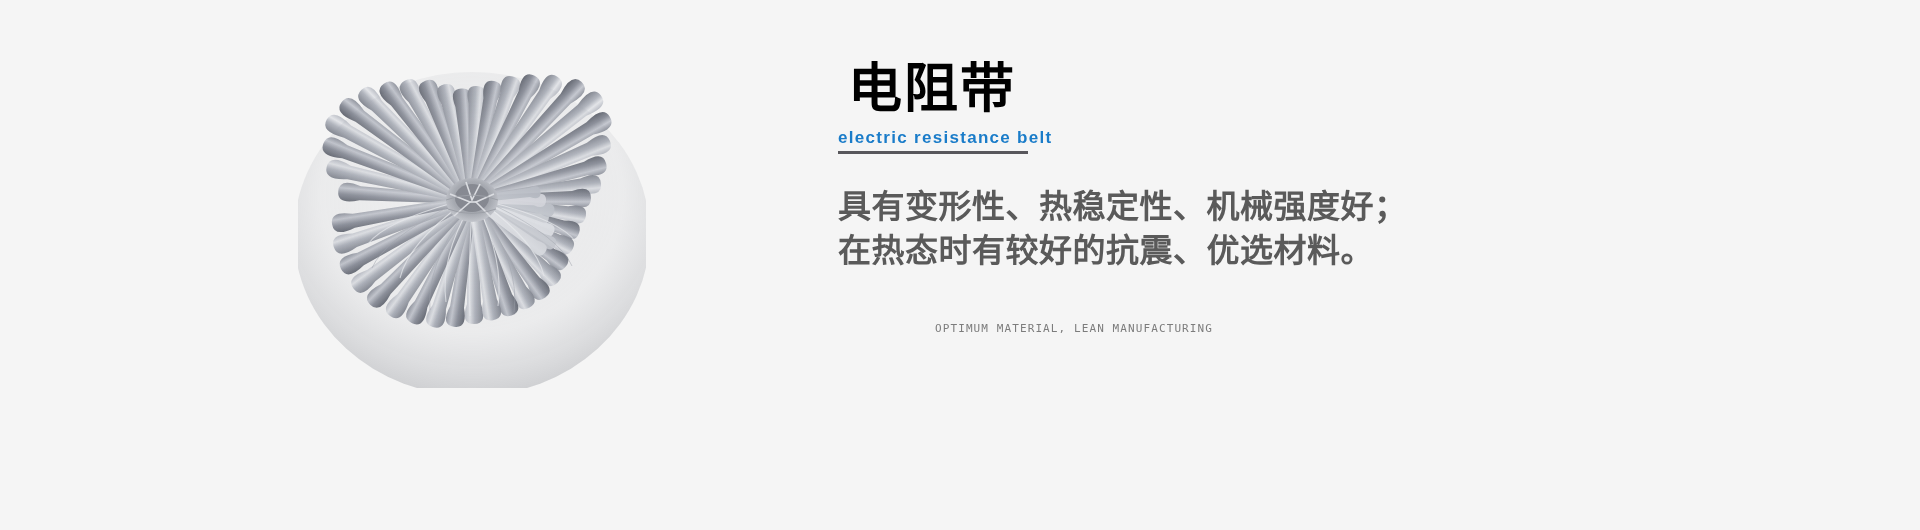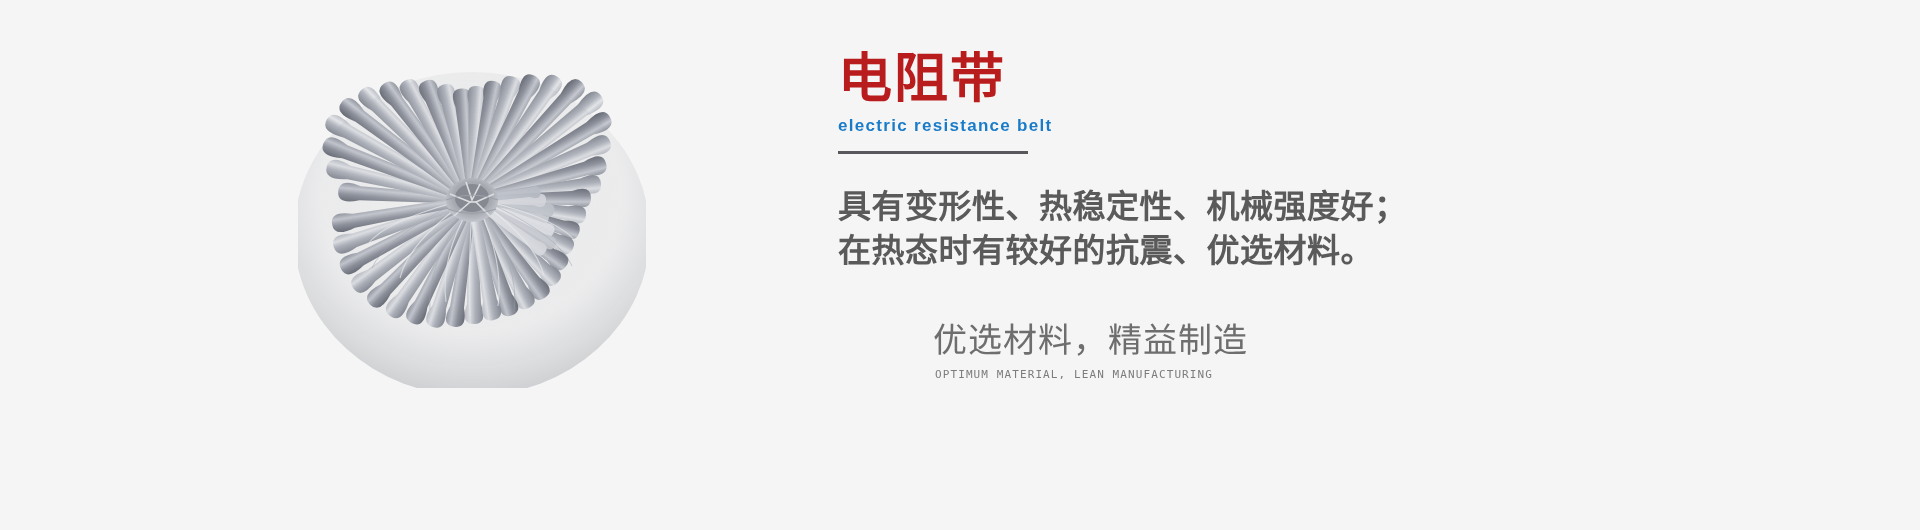--- a/index.html
+++ b/index.html
@@ -52,25 +52,25 @@
     width: 1000px;
     height: 530px;
   }
 
   .title-block {
     position: absolute;
     left: 0;
     top: 47px;
   }
   .title-cn {
-    margin: 0;
+    margin: 10px;
     font-size: 54px;
     line-height: 62px;
     font-weight: 700;
-    color: #b91c1c;
+    color: #000000;
     letter-spacing: 2px;
     white-space: nowrap;
     font-family: "Liberation Sans", "DejaVu Sans", sans-serif;
   }
   .title-en {
     margin: 8px 0 0 0;
     font-size: 17px;
     line-height: 18px;
     font-weight: 700;
     color: #1a7cc9;
@@ -366,18 +366,17 @@
     </div>
 
     <div class="divider"></div>
 
     <div class="desc-block">
       <p class="desc-line">具有变形性、热稳定性、机械强度好；</p>
       <p class="desc-line">在热态时有较好的抗震、优选材料。</p>
     </div>
 
     <div class="slogan-block">
-      <p class="slogan-cn">优选材料，精益制造</p>
       <p class="slogan-en">OPTIMUM MATERIAL, LEAN MANUFACTURING</p>
     </div>
 
   </div>
 </div>
 
 </body></html>

